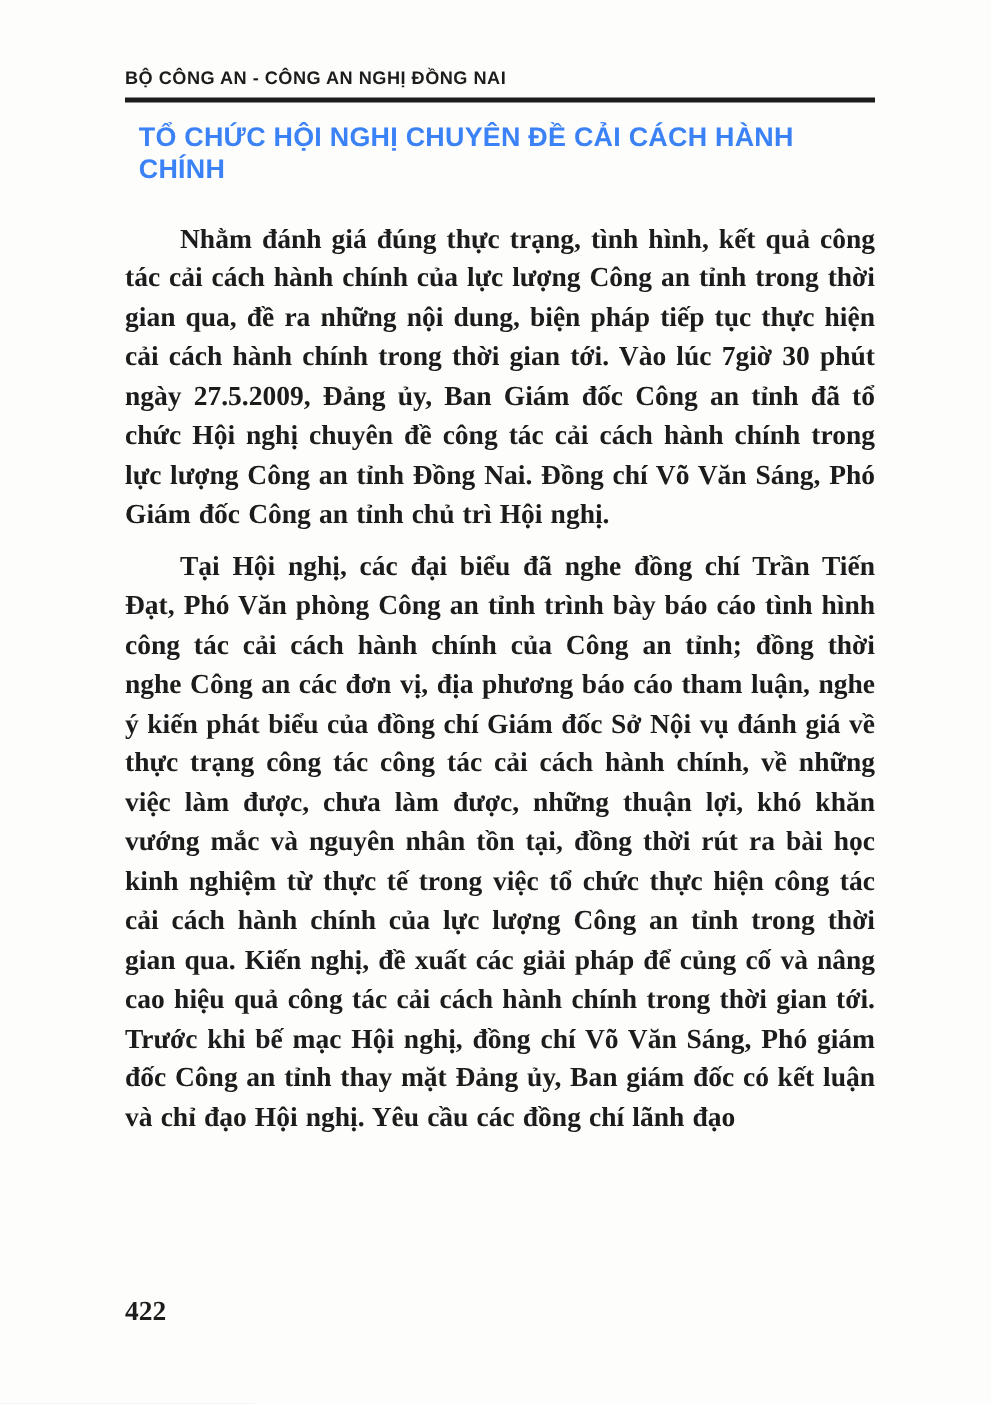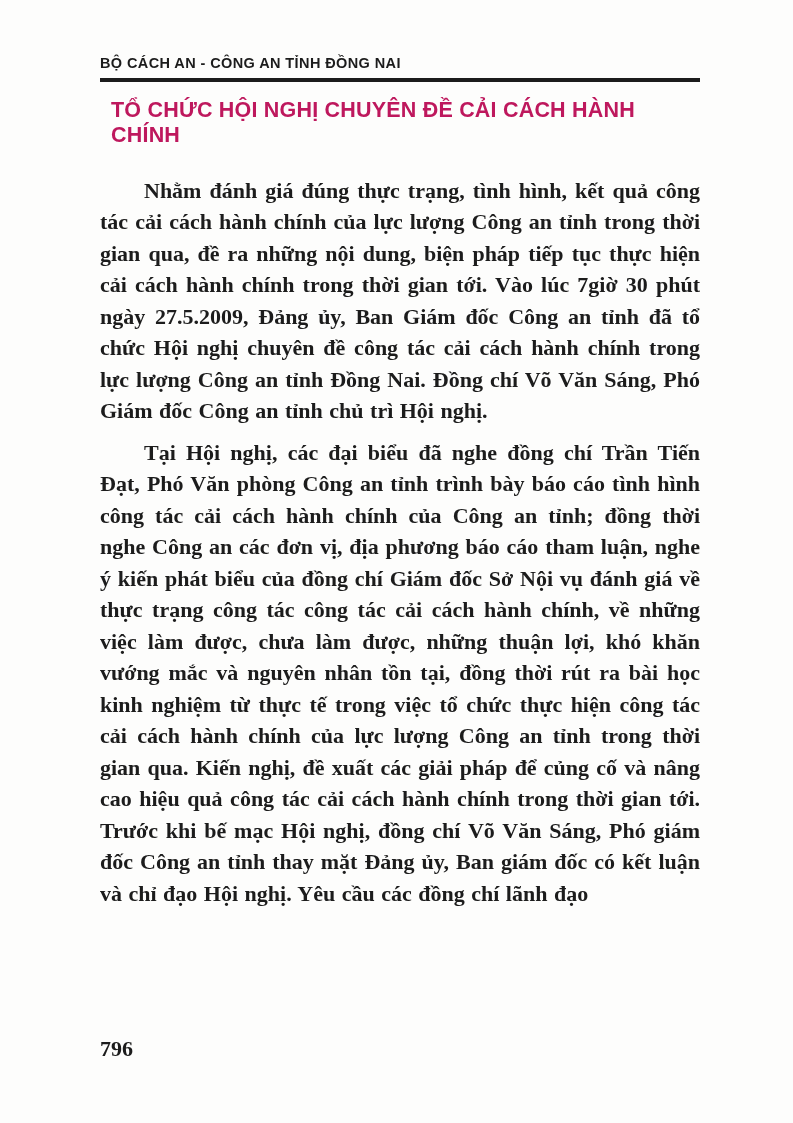--- a/index.html
+++ b/index.html
@@ -42,21 +42,21 @@
     font-style: italic;
     font-size: 22px;
   }
   .article-title {
     margin: 16px 0 0 0;
     padding-left: 11px;
     font-family: "Liberation Sans", sans-serif;
     font-weight: 700;
     font-size: 21.5px;
     letter-spacing: 0.2px;
-    color: #be185d;
+    color: #3b82f6;
   }
   .body-para {
     margin: 0;
     font-size: 22px;
     font-weight: 600;
     line-height: 31.5px;
     text-align: justify;
     text-indent: 44px;
     word-spacing: 1px;
   }
@@ -74,27 +74,27 @@
     font-weight: 600;
   }
 </style>
 </head>
 <body>
 
 <div class="page">
   <div class="content">
 
     <div>
-      <div class="running-header-text">BỘ CÁCH AN - CÔNG AN TỈNH ĐỒNG NAI</div>
+      <div class="running-header-text">BỘ CÔNG AN - CÔNG AN NGHỊ ĐỒNG NAI</div>
       <div class="header-rule"></div>
     </div>
 
 
     <h1 class="article-title">TỔ CHỨC HỘI NGHỊ CHUYÊN ĐỀ CẢI CÁCH HÀNH CHÍNH</h1>
 
     <p class="body-para first">Nhằm đánh giá đúng thực trạng, tình hình, kết quả công tác cải cách hành chính của lực lượng Công an tỉnh trong thời gian qua, đề ra những nội dung, biện pháp tiếp tục thực hiện cải cách hành chính trong thời gian tới. Vào lúc 7giờ 30 phút ngày 27.5.2009, Đảng ủy, Ban Giám đốc Công an tỉnh đã tổ chức Hội nghị chuyên đề công tác cải cách hành chính trong lực lượng Công an tỉnh Đồng Nai. Đồng chí Võ Văn Sáng, Phó Giám đốc Công an tỉnh chủ trì Hội nghị.</p>
 
     <p class="body-para">Tại Hội nghị, các đại biểu đã nghe đồng chí Trần Tiến Đạt, Phó Văn phòng Công an tỉnh trình bày báo cáo tình hình công tác cải cách hành chính của Công an tỉnh; đồng thời nghe Công an các đơn vị, địa phương báo cáo tham luận, nghe ý kiến phát biểu của đồng chí Giám đốc Sở Nội vụ đánh giá về thực trạng công tác công tác cải cách hành chính, về những việc làm được, chưa làm được, những thuận lợi, khó khăn vướng mắc và nguyên nhân tồn tại, đồng thời rút ra bài học kinh nghiệm từ thực tế trong việc tổ chức thực hiện công tác cải cách hành chính của lực lượng Công an tỉnh trong thời gian qua. Kiến nghị, đề xuất các giải pháp để củng cố và nâng cao hiệu quả công tác cải cách hành chính trong thời gian tới. Trước khi bế mạc Hội nghị, đồng chí Võ Văn Sáng, Phó giám đốc Công an tỉnh thay mặt Đảng ủy, Ban giám đốc có kết luận và chỉ đạo Hội nghị. Yêu cầu các đồng chí lãnh đạo</p>
 
   </div>
 
-  <div class="page-number">796</div>
+  <div class="page-number">422</div>
 </div>
 
 </body></html>

